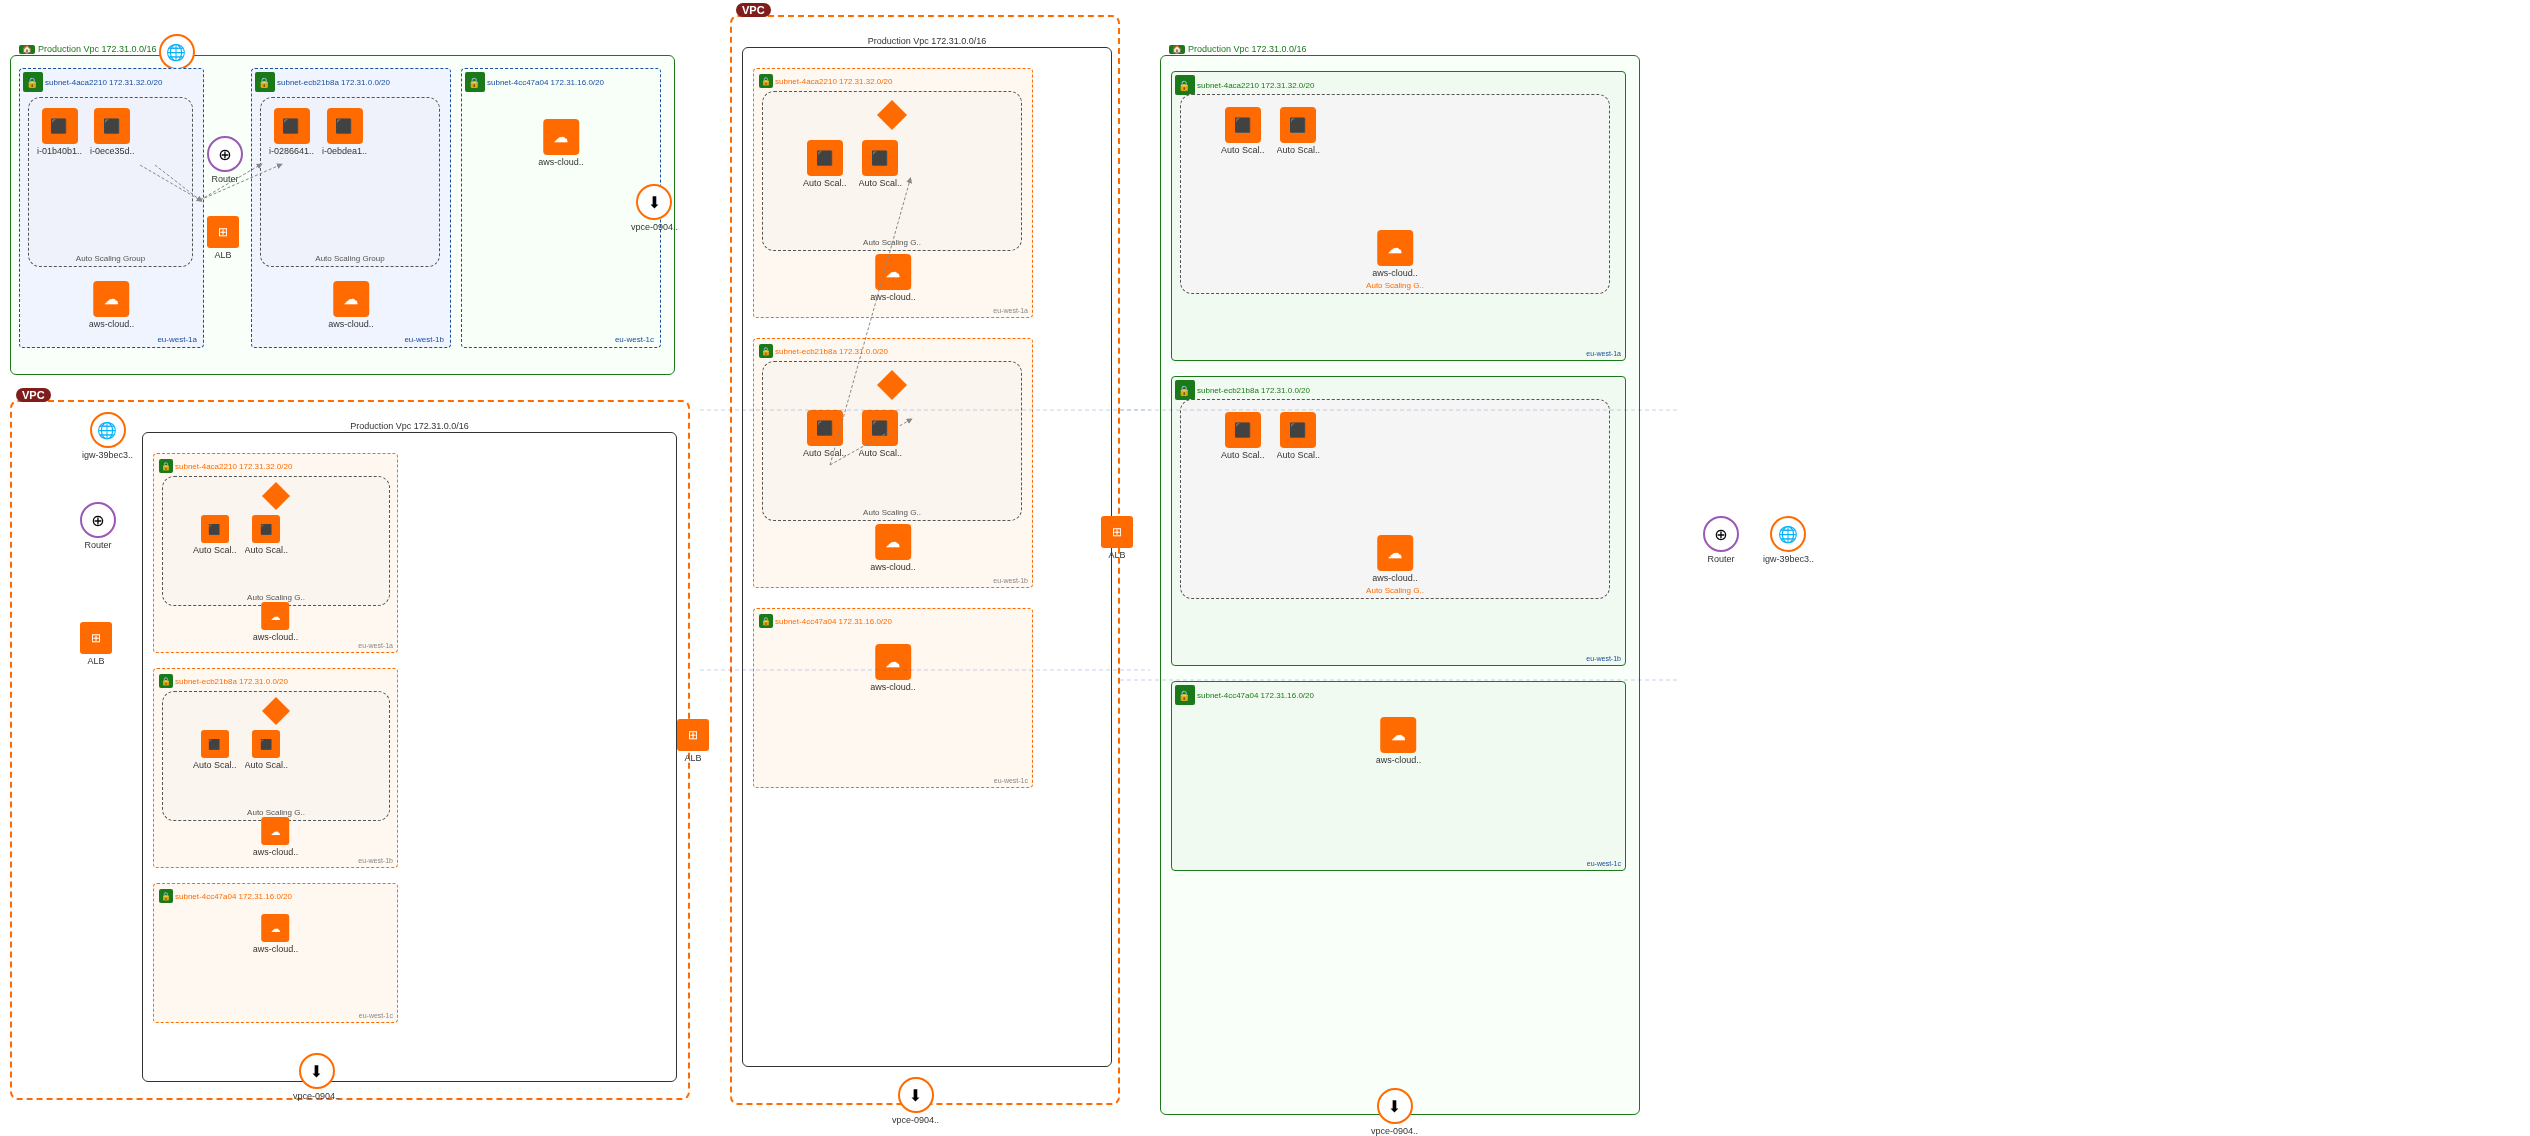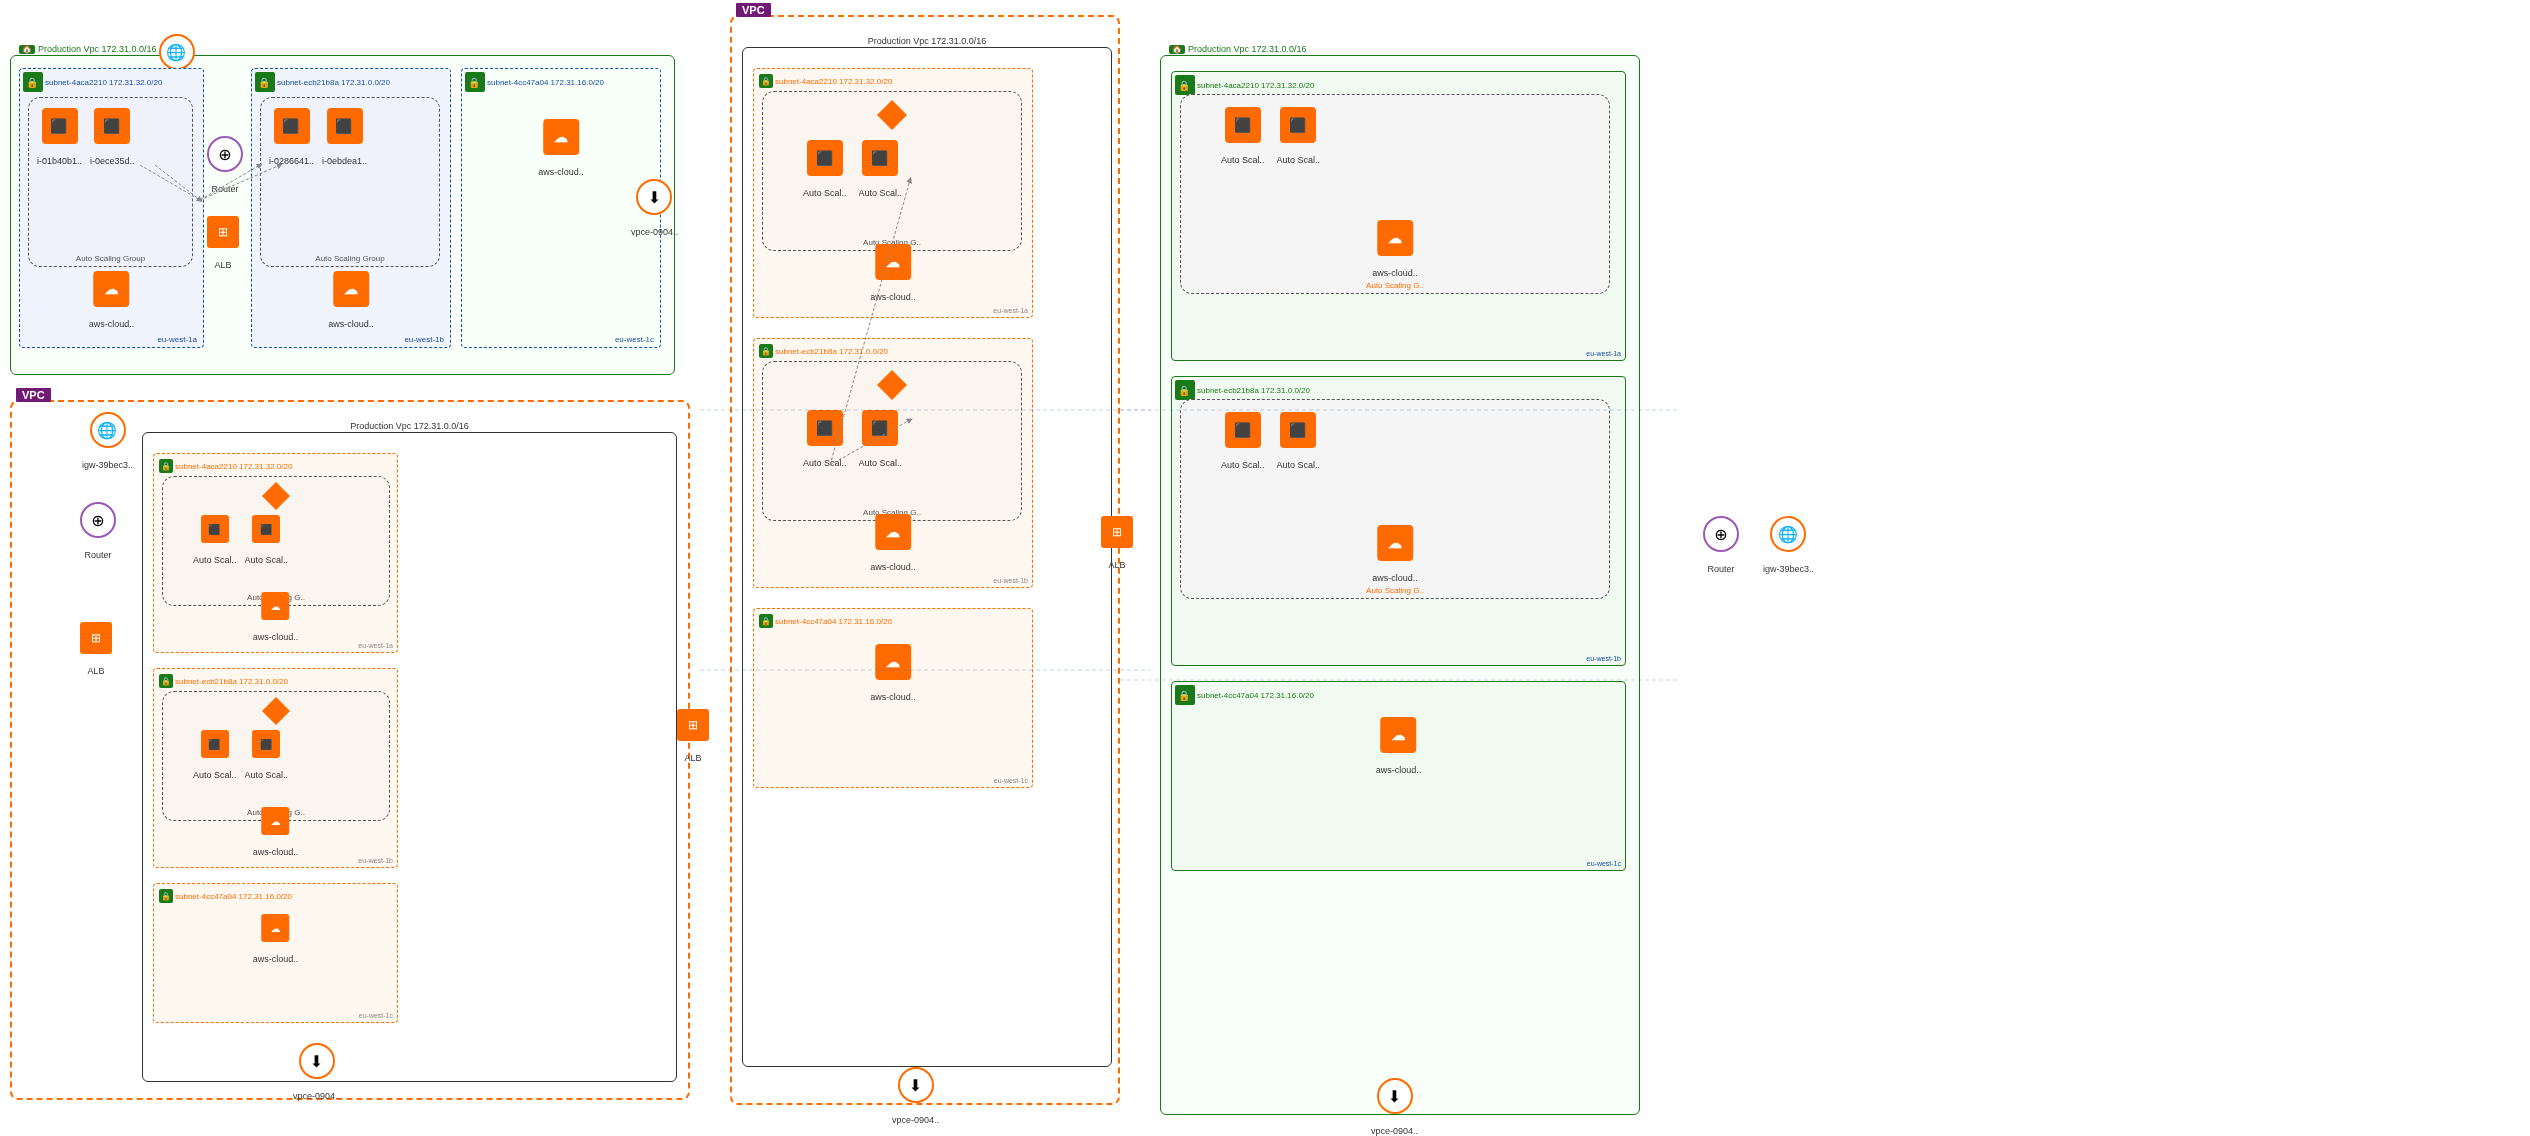--- a/index.html
+++ b/index.html
@@ -42,21 +42,21 @@
       background: #FF6B00;
       display: flex;
       align-items: center;
       justify-content: center;
       color: #fff;
       font-size: 10px;
     }
     .icon-label {
       font-size: 9px;
       text-align: center;
-      margin-top: 12px;
+      margin-top: 2px;
       color: #333;
       max-width: 55px;
       overflow: hidden;
       text-overflow: ellipsis;
       white-space: nowrap;
     }
     .icon-wrap {
       display: flex;
       flex-direction: column;
       align-items: center;
@@ -66,26 +66,26 @@
     .vpc-outer {
       position: absolute;
       border: 2px dashed #FF6B00;
       border-radius: 8px;
       background: transparent;
     }
     .vpc-label {
       position: absolute;
       top: -14px;
       left: 4px;
-      background: #701a75;
+      background: #7f1d1d;
       color: #fff;
       font-size: 11px;
       font-weight: bold;
       padding: 1px 6px;
-      border-radius: 1px;
+      border-radius: 7px;
     }
 
     
     .prod-vpc {
       position: absolute;
       border: 1.5px solid #333;
       border-radius: 6px;
       background: transparent;
     }
     .prod-vpc-label {

